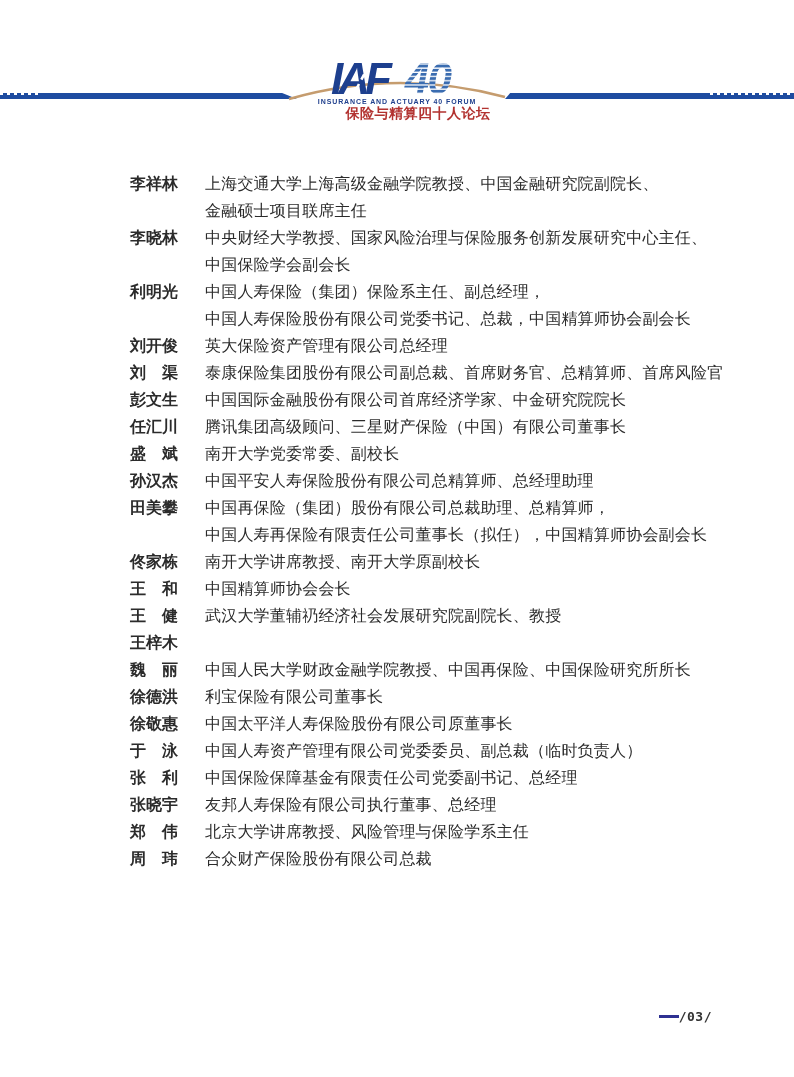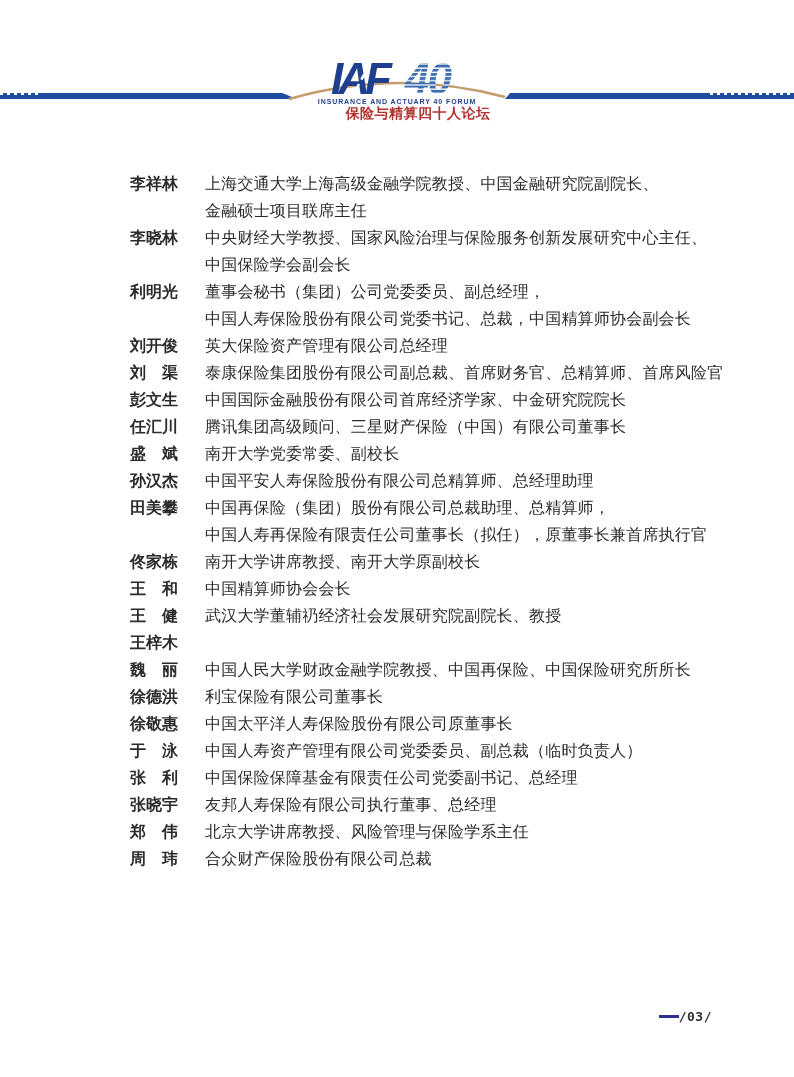--- a/index.html
+++ b/index.html
@@ -97,21 +97,21 @@
       <div class="member-row">
       <span class="member-name">李晓林</span>
       <span class="member-role">中央财经大学教授、国家风险治理与保险服务创新发展研究中心主任、</span>
     </div>
       <div class="member-row">
       <span class="member-name"></span>
       <span class="member-role">中国保险学会副会长</span>
     </div>
       <div class="member-row">
       <span class="member-name">利明光</span>
-      <span class="member-role">董事会秘书（集团）公司党委委员、副总经理，</span>
+      <span class="member-role">中国人寿保险（集团）保险系主任、副总经理，</span>
     </div>
       <div class="member-row">
       <span class="member-name"></span>
       <span class="member-role">中国人寿保险股份有限公司党委书记、总裁，中国精算师协会副会长</span>
     </div>
       <div class="member-row">
       <span class="member-name">刘开俊</span>
       <span class="member-role">英大保险资产管理有限公司总经理</span>
     </div>
       <div class="member-row">
@@ -133,21 +133,21 @@
       <div class="member-row">
       <span class="member-name">孙汉杰</span>
       <span class="member-role">中国平安人寿保险股份有限公司总精算师、总经理助理</span>
     </div>
       <div class="member-row">
       <span class="member-name">田美攀</span>
       <span class="member-role">中国再保险（集团）股份有限公司总裁助理、总精算师，</span>
     </div>
       <div class="member-row">
       <span class="member-name"></span>
-      <span class="member-role">中国人寿再保险有限责任公司董事长（拟任），原董事长兼首席执行官</span>
+      <span class="member-role">中国人寿再保险有限责任公司董事长（拟任），中国精算师协会副会长</span>
     </div>
       <div class="member-row">
       <span class="member-name">佟家栋</span>
       <span class="member-role">南开大学讲席教授、南开大学原副校长</span>
     </div>
       <div class="member-row">
       <span class="member-name">王　和</span>
       <span class="member-role">中国精算师协会会长</span>
     </div>
       <div class="member-row">

